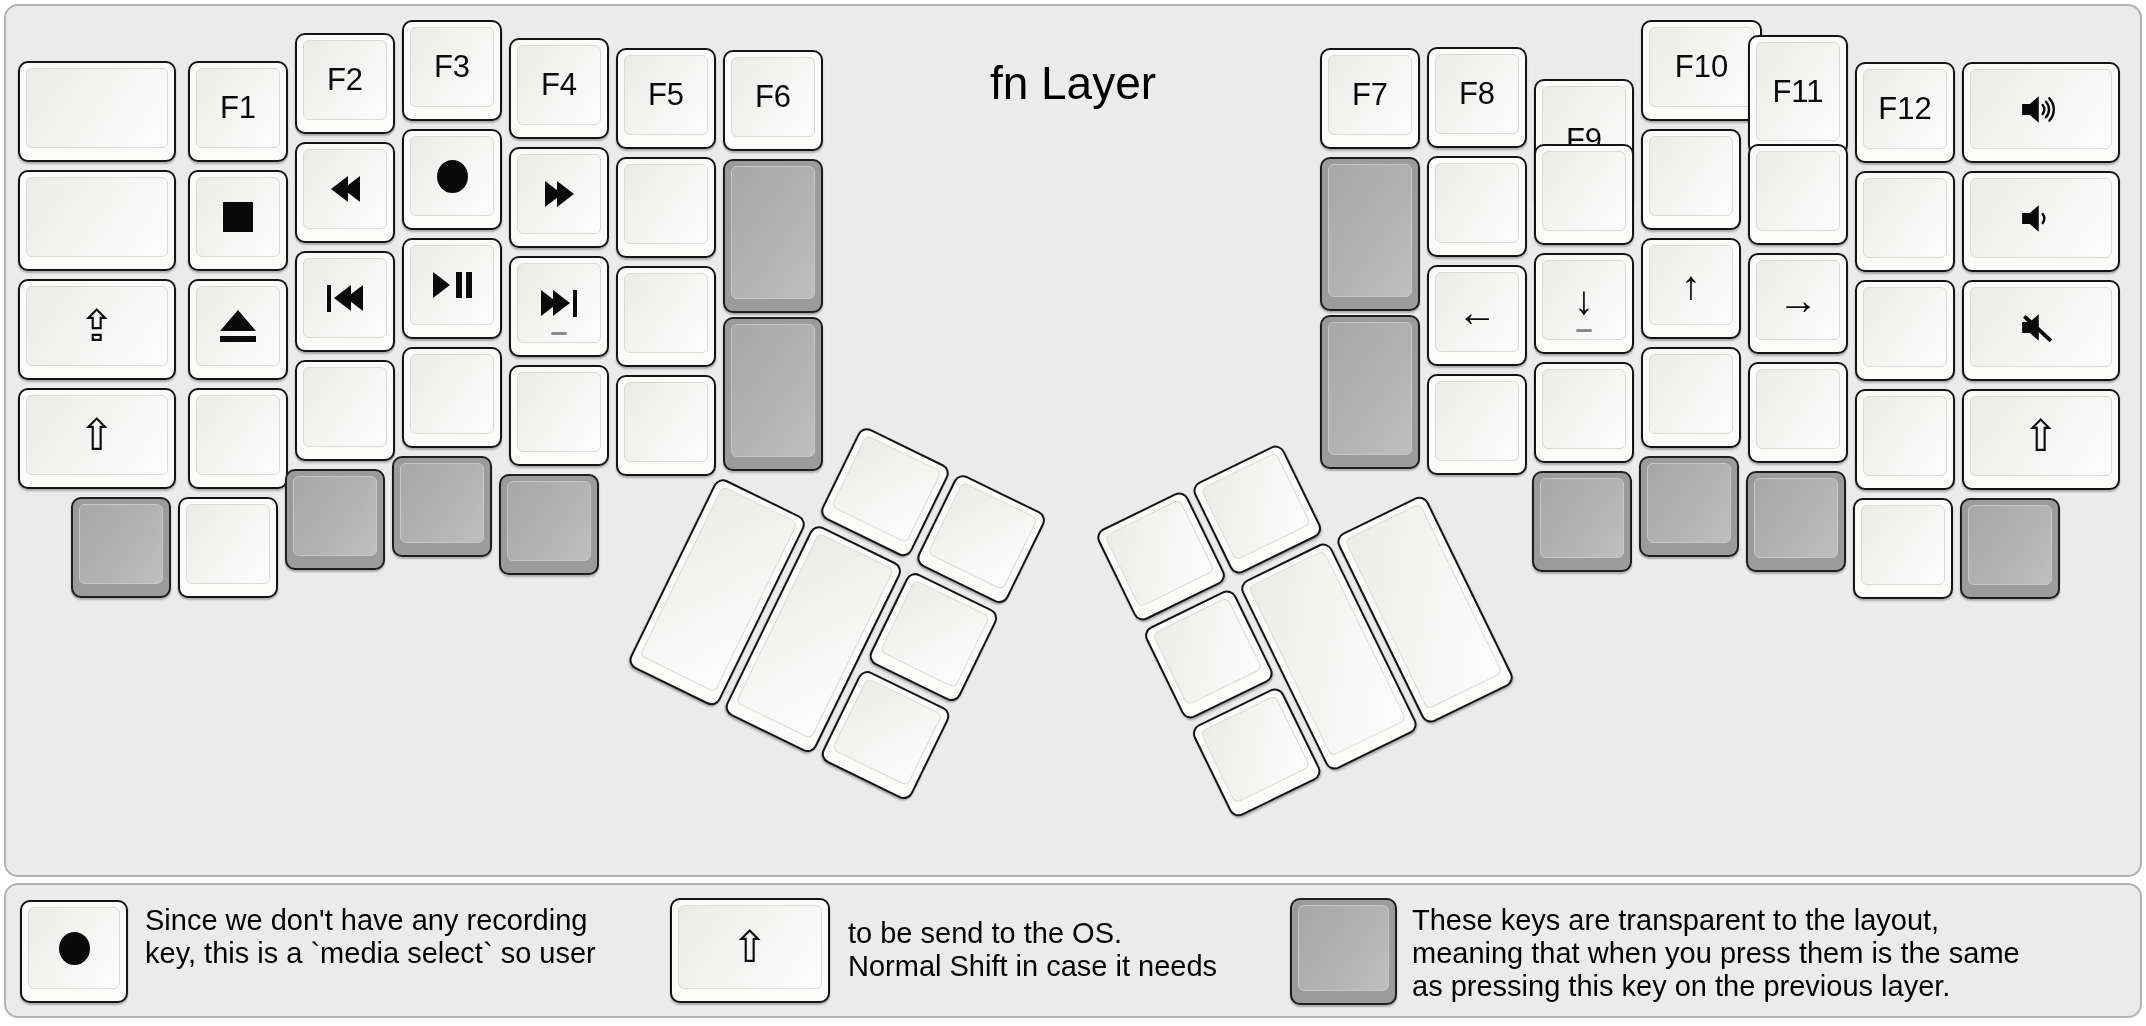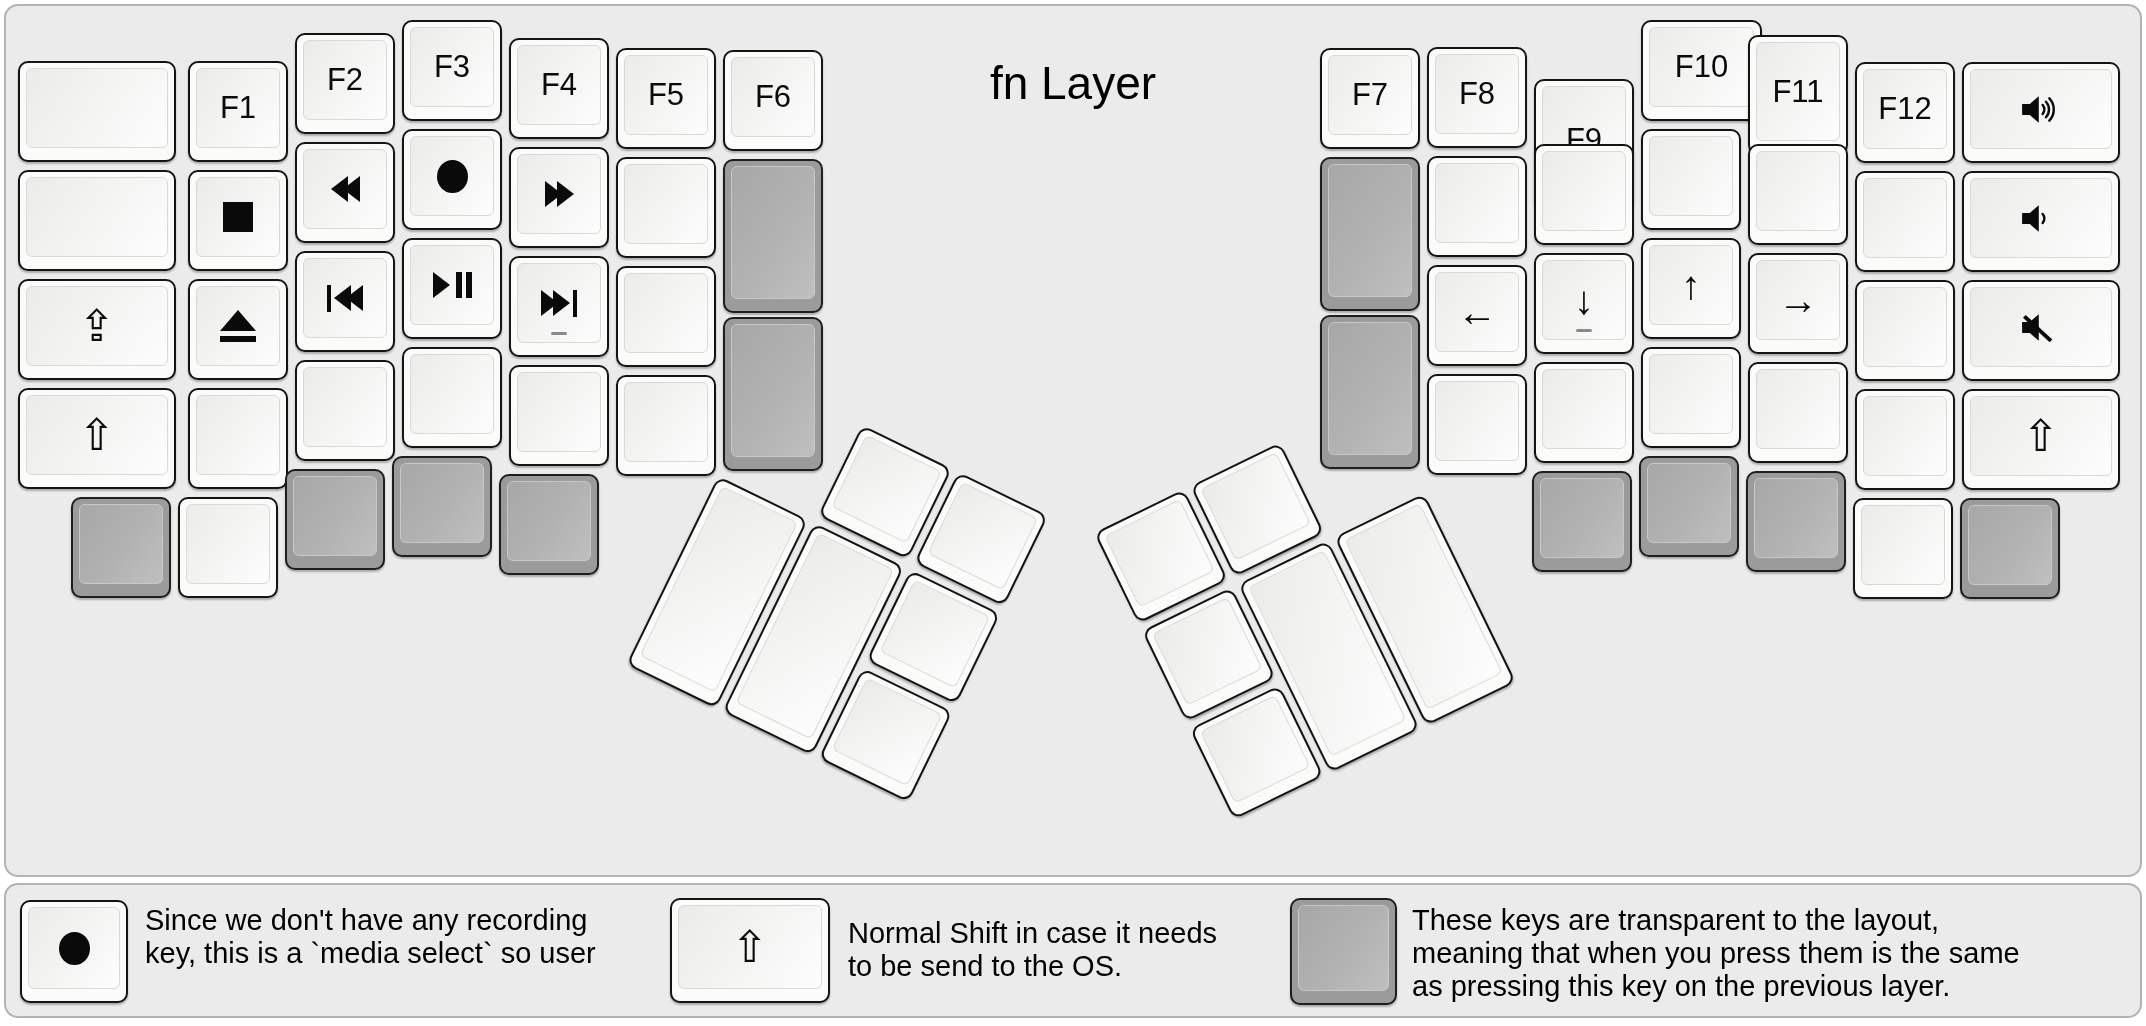--- a/index.html
+++ b/index.html
@@ -398,22 +398,22 @@
         </div>
       </div>
     </div>
 
   <div id="legend-layer">
     <div class="legend-text" style="left:145px; top:904px;">
       <div>Since we don't have any recording</div>
       <div>key, this is a `media select` so user</div>
     </div>
     <div class="legend-text" style="left:848px; top:917px;">
+      <div>to be send to the OS.</div>
       <div>Normal Shift in case it needs</div>
-      <div>to be send to the OS.</div>
     </div>
     <div class="legend-text" style="left:1412px; top:904px;">
       <div>These keys are transparent to the layout,</div>
       <div>meaning that when you press them is the same</div>
       <div>as pressing this key on the previous layer.</div>
     </div>
   <div class="key" style="left: 20px; top: 900px; width: 108px; height: 103px;">
         <div class="face">
           <div class="g-record"></div>
         </div>

